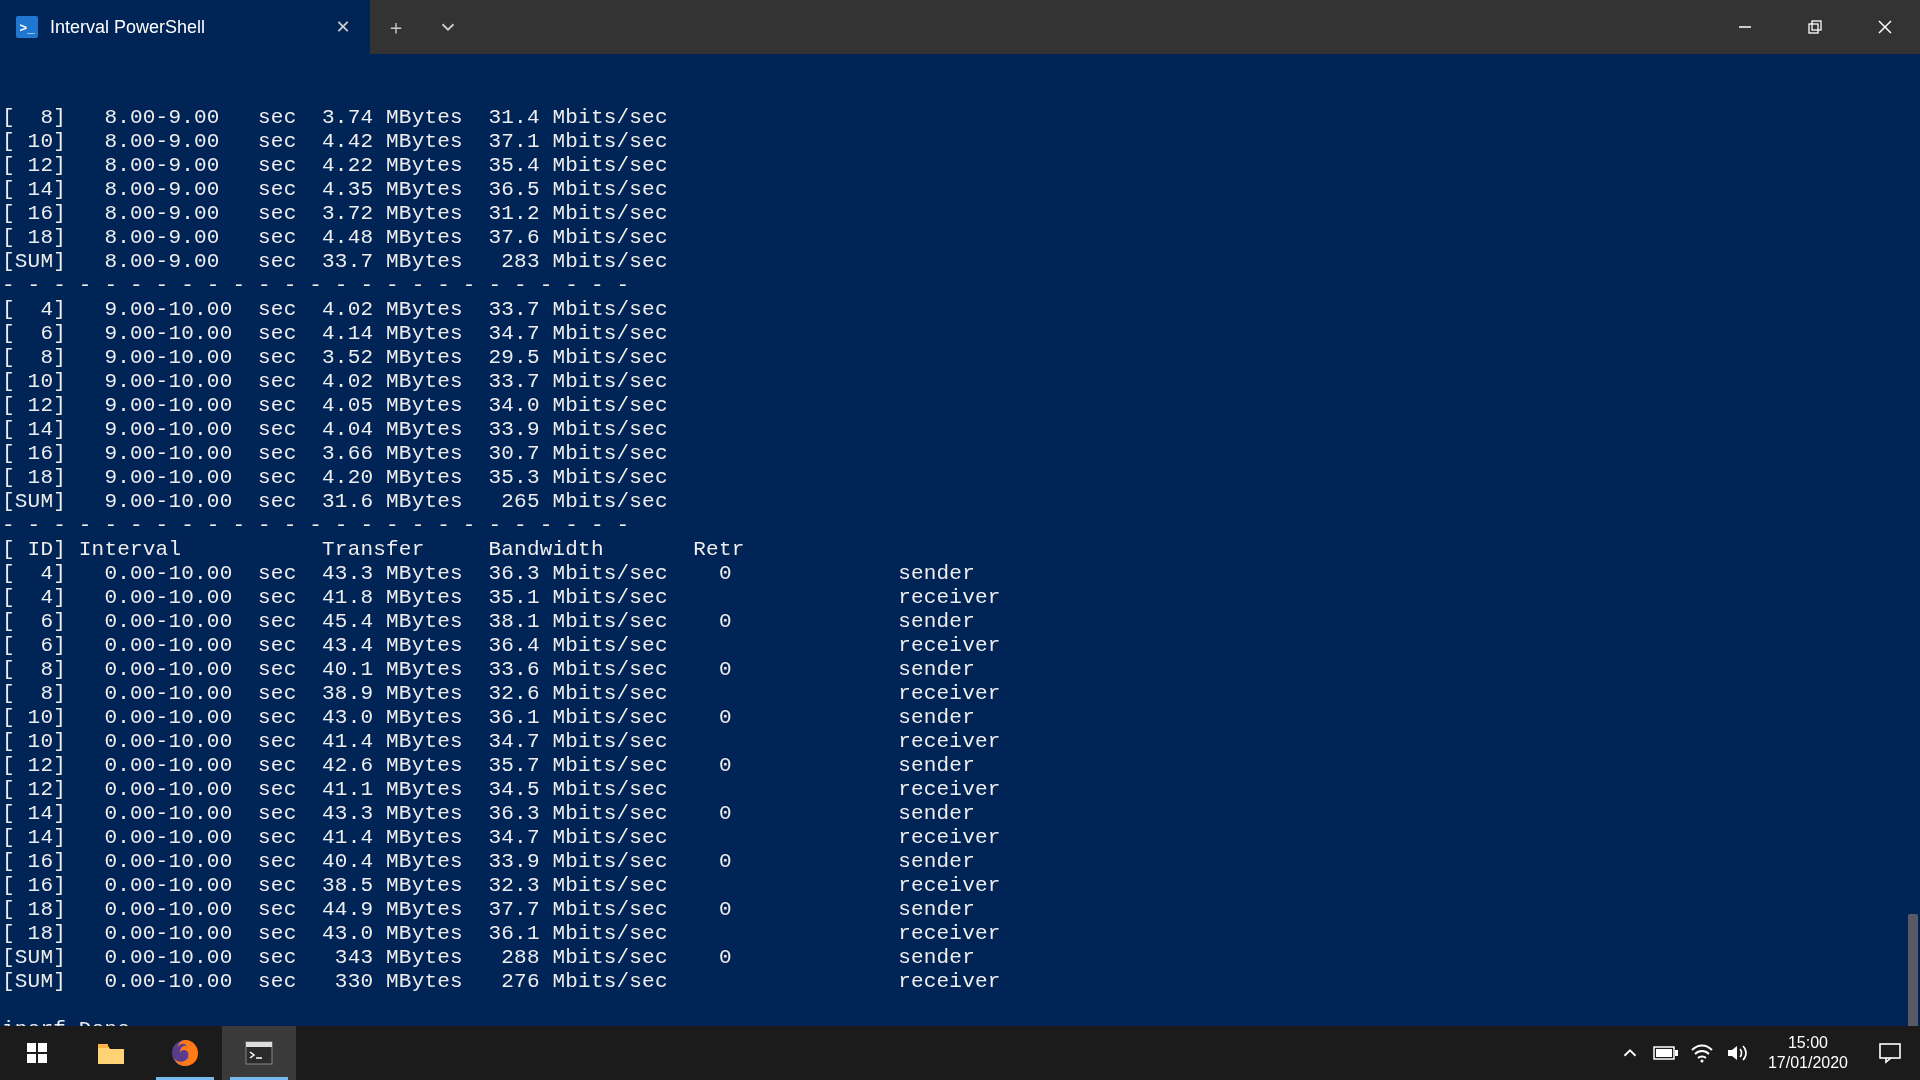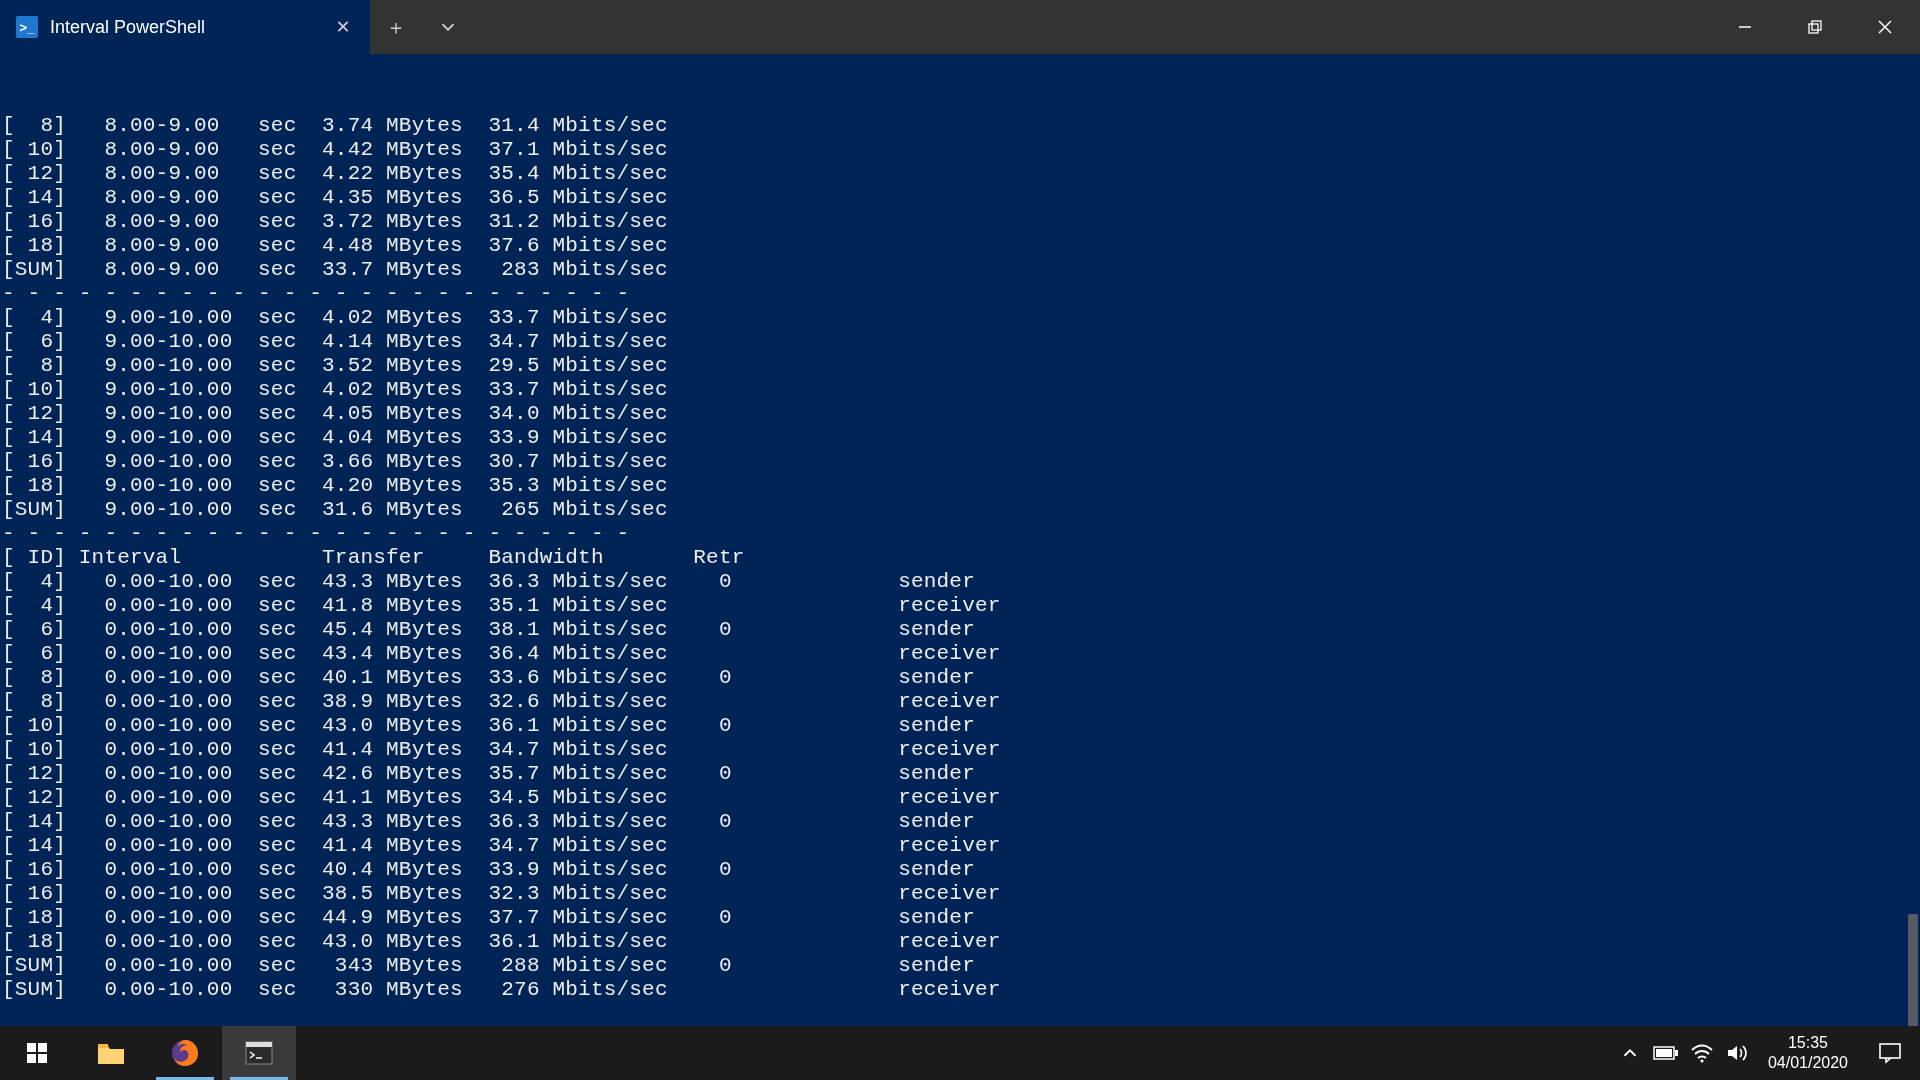--- a/index.html
+++ b/index.html
@@ -9,21 +9,21 @@
   .titlebar { height: 54px; background: #333333; display: flex; align-items: stretch; }
   .tab { width: 370px; background: #012456; display: flex; align-items: center; padding: 0 16px; gap: 12px; position: relative; }
   .tab .ps-icon { width: 22px; height: 22px; background: #1f77d0; display: flex; align-items: center; justify-content: center; color: #fff; font-size: 13px; font-weight: bold; border-radius: 2px; }
   .tab .title { color: #fff; font-size: 18px; flex: 1; }
   .tab .close { color: #ccc; font-size: 18px; width: 22px; text-align: center; }
   .tb-btn { width: 52px; display: flex; align-items: center; justify-content: center; color: #ccc; font-size: 20px; }
   .tb-spacer { flex: 1; }
   .win-btn { width: 70px; display: flex; align-items: center; justify-content: center; color: #fff; font-size: 14px; }
   .win-btn svg { stroke: #fff; }
   
-  .terminal { flex: 1; background: #012456; color: #eeeeee; font-family: "Consolas", "Courier New", monospace; font-size: 21px; line-height: 24px; padding: 12px 2px 0 2px; white-space: pre; overflow: hidden; position: relative; letter-spacing: 0.2px; }
+  .terminal { flex: 1; background: #012456; color: #eeeeee; font-family: "Consolas", "Courier New", monospace; font-size: 21px; line-height: 24px; padding: 4px 2px 0 2px; white-space: pre; overflow: hidden; position: relative; letter-spacing: 0.2px; }
   .terminal .line { height: 24px; }
   .scrollbar-track { position: absolute; right: 0; top: 0; bottom: 0; width: 22px; background: transparent; }
   .scrollbar-thumb { position: absolute; right: 2px; width: 10px; top: 860px; height: 140px; background: #5a5a66; border-radius: 2px; }
   
   .taskbar { height: 54px; background: #1b1b1b; display: flex; align-items: stretch; color: #fff; }
   .task-btn { width: 74px; display: flex; align-items: center; justify-content: center; position: relative; }
   .task-btn.running::after { content: ""; position: absolute; bottom: 0; left: 8px; right: 8px; height: 3px; background: #76b9ed; }
   .task-btn.running.bg { background: #3a3a3a; }
   .tb-right { margin-left: auto; display: flex; align-items: stretch; }
   .tray-btn { width: 36px; display: flex; align-items: center; justify-content: center; color: #fff; }
@@ -127,22 +127,22 @@
           </svg>
       </div>
       <div class="tray-btn">
         <svg width="24" height="20" viewBox="0 0 24 20">
             <path d="M2 7 L6 7 L11 3 L11 17 L6 13 L2 13 Z" fill="#fff"></path>
             <path d="M14 6 C16 8 16 12 14 14" stroke="#fff" stroke-width="1.6" fill="none"></path>
             <path d="M17 3 C21 7 21 13 17 17" stroke="#fff" stroke-width="1.6" fill="none"></path>
           </svg>
       </div>
       <div class="clock">
-        <span>15:35</span>
-        <span>04/01/2020</span>
+        <span>15:00</span>
+        <span>17/01/2020</span>
       </div>
       <div class="notif">
         <svg width="24" height="22" viewBox="0 0 24 22">
             <rect x="2" y="2" width="20" height="14" fill="none" stroke="#fff" stroke-width="1.6"></rect>
             <path d="M8 16 L8 20 L13 16" fill="none" stroke="#fff" stroke-width="1.6"></path>
           </svg>
       </div>
     </div>
   </div>
 

